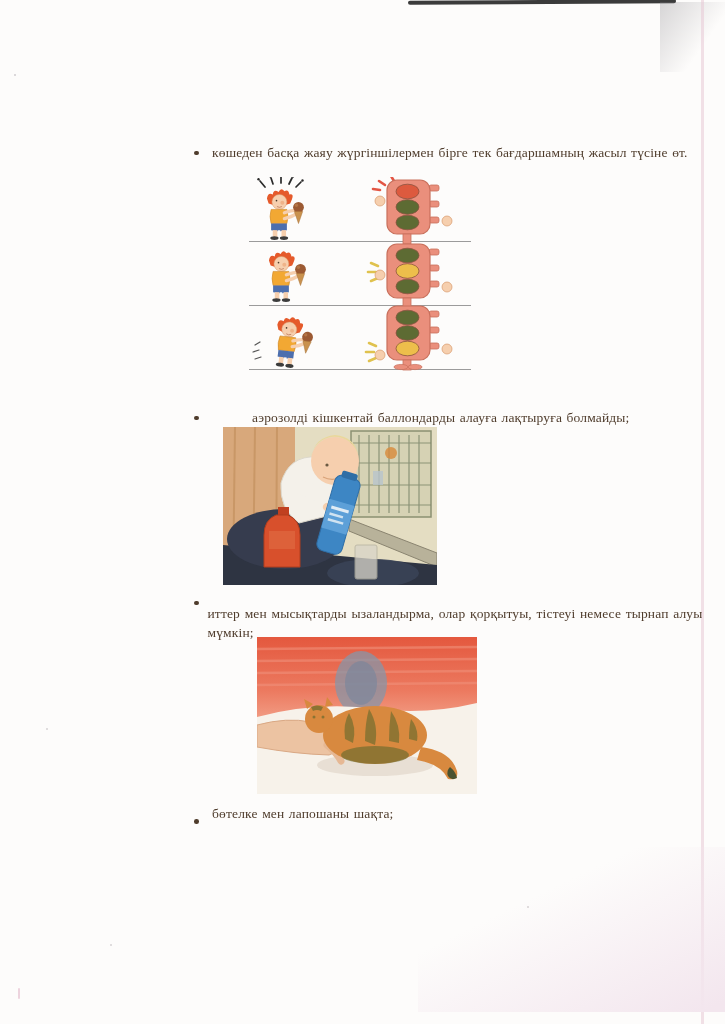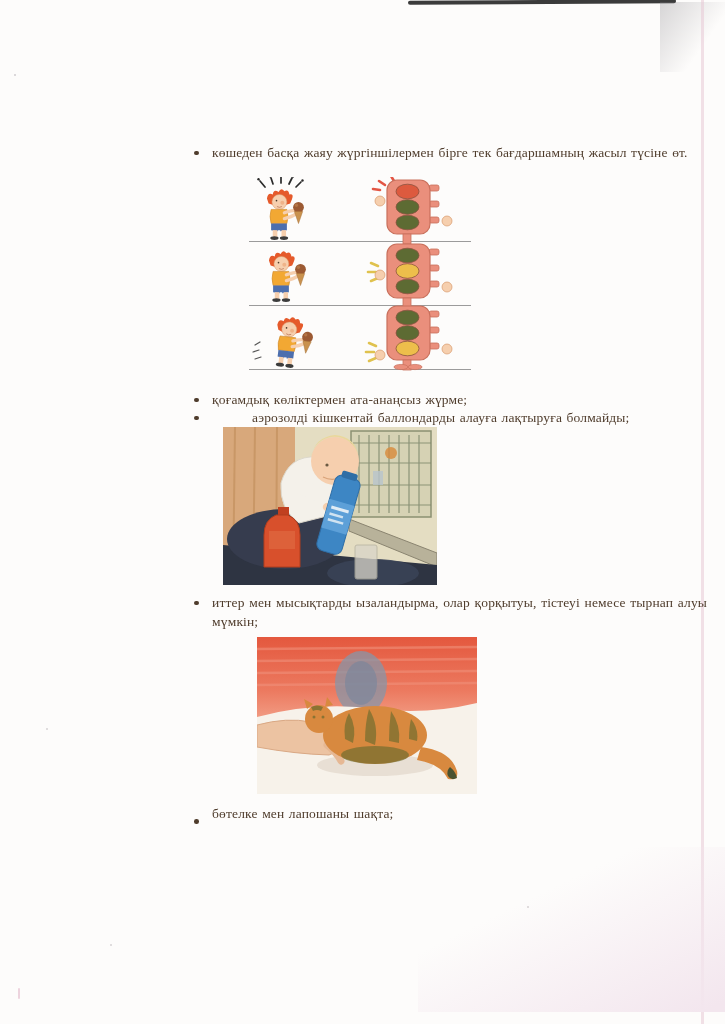--- a/index.html
+++ b/index.html
@@ -25,21 +25,21 @@
   
   .bullet{position:absolute;display:flex;align-items:flex-start;}
   .bullet .dot{flex:none;width:4.6px;height:4.6px;border-radius:50%;
     background:var(--text,#4f3c2c);margin-top:6.8px;}
   .bullet .btext{margin-left:13.5px;font-size:13.5px;line-height:18.5px;
     letter-spacing:.15px;word-spacing:1px;}
   .bullet.wrap .btext{width:495px;text-align:justify;}
   #b1{left:194px;top:144px;}
   #b2{left:194px;top:391px;}
   #b3{left:194px;top:409px;gap:40px;}
-  #b4{left:194px;top:594px;}
+  #b4{left:194px;top:594px;flex-direction:column;}
   #b5{left:194px;top:805px;align-items:flex-end;}
   
   .tl-comic{position:absolute;left:249px;top:177px;}
   .photo{position:absolute;display:block;}
   #photo1{left:223px;top:427px;}
   #photo2{left:257px;top:637px;}
 </style>
 </head>
 <body>
 
@@ -149,24 +149,20 @@
         <line x1="120" y1="56" x2="127" y2="53"></line>
       </g>
       <circle cx="131" cy="50" r="5" style="fill:var(--boy-skin);stroke:#d89a6c;stroke-width:.7"></circle>
       <use href="#tlight" transform="translate(137,1)" style="--l3:var(--lamp-yellow)"></use>
       <circle cx="198" cy="44" r="5" style="fill:var(--boy-skin);stroke:#d89a6c;stroke-width:.7"></circle>
       <ellipse cx="152" cy="62" rx="7" ry="2.6" style="fill:var(--tl-body);stroke:var(--tl-stroke);stroke-width:.7"></ellipse>
       <ellipse cx="166" cy="62" rx="7" ry="2.6" style="fill:var(--tl-body);stroke:var(--tl-stroke);stroke-width:.7"></ellipse>
     </g>
   </svg>
 
-  <div class="bullet" id="b2">
-    <span class="dot"></span>
-    <span class="btext">қоғамдық көліктермен ата-анаңсыз жүрме;</span>
-  </div>
   <div class="bullet" id="b3">
     <span class="dot"></span>
     <span class="btext">аэрозолді кішкентай баллондарды алауға лақтыруға болмайды;</span>
   </div>
 
   <svg class="photo" id="photo1" width="214" height="158" viewBox="0 0 214 158">
     <rect x="0" y="0" width="214" height="158" style="fill:var(--photo1-wall)"></rect>
     <rect x="0" y="0" width="72" height="158" style="fill:var(--photo1-wood)"></rect>
     <g stroke="#bd8a55" stroke-width="2" opacity=".55">
       <line x1="12" y1="0" x2="10" y2="158"></line>

